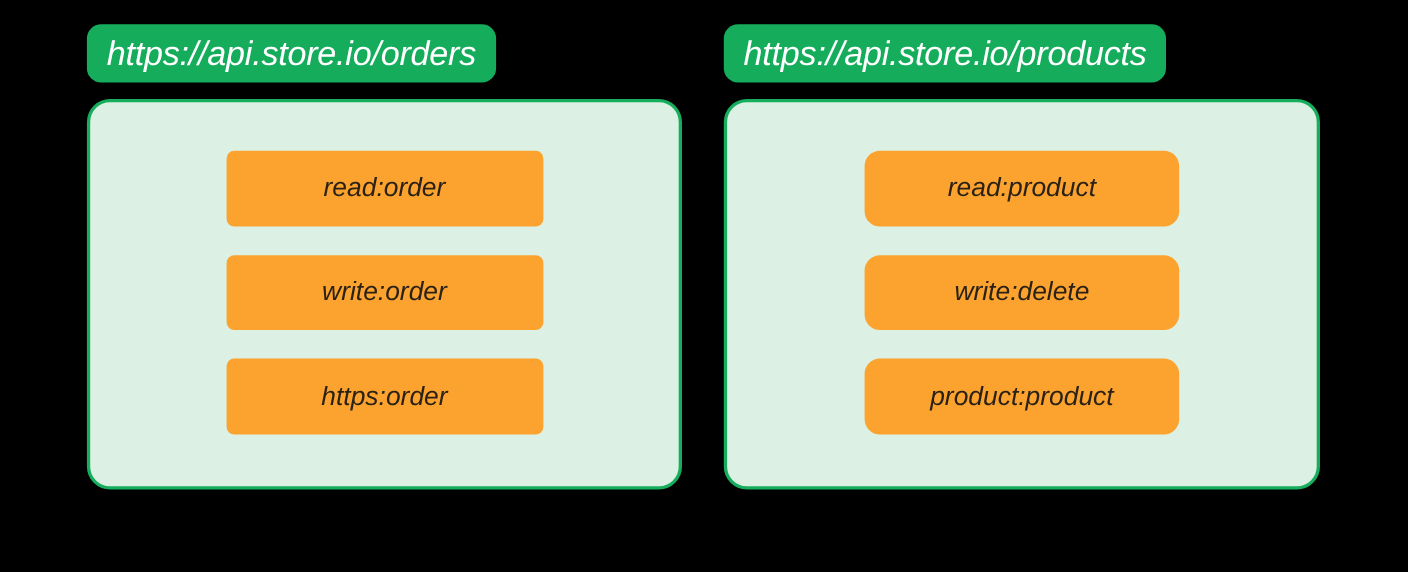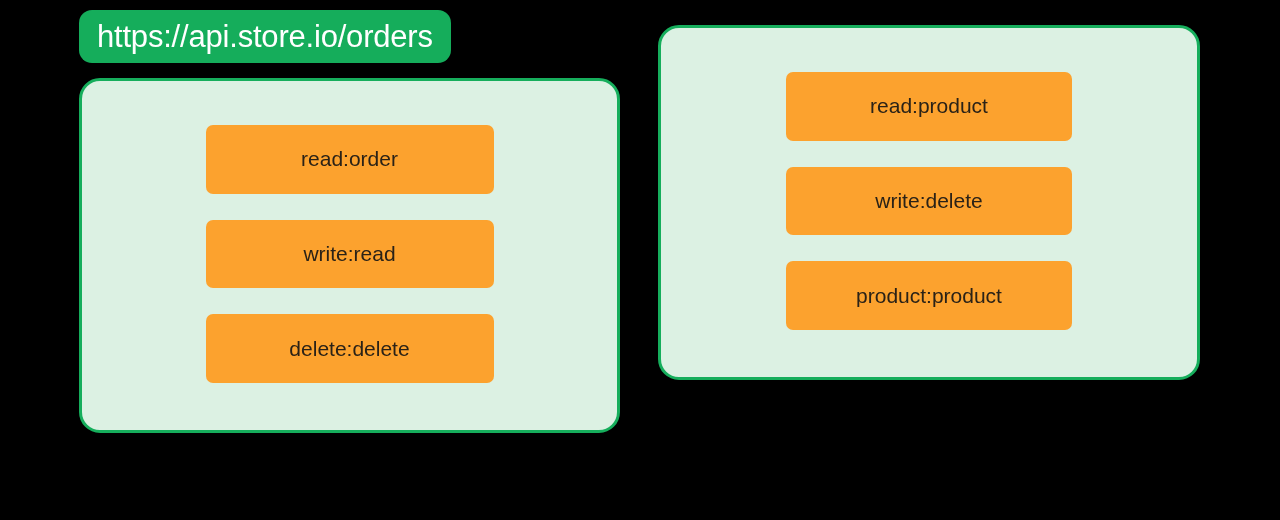--- a/index.html
+++ b/index.html
@@ -18,21 +18,22 @@
   .canvas {
     position: relative;
     width: 1280px;
     height: 520px;
     background: #000000;
   }
 
   
   .group {
     position: absolute;
-    top: 10px;
+    top: 22px;
+    font-style: italic;
   }
   .group-orders    { left: 79px;  width: 541px; }
   .group-products  { left: 658px; width: 542px; }
 
   
   .group-header {
     display: inline-block;
     box-sizing: border-box;
     background: #15AD5B;
     border-radius: 13px;
@@ -62,45 +63,46 @@
   .group-products .group-body { height: 355px; }
 
   
   .scope-chip {
     box-sizing: border-box;
     width: 288px;
     height: 70px;
     background: #FCA22E;
     border-radius: 7px;
     color: #2A2217;
-    font-size: 21px;
+    font-size: 24px;
     display: flex;
     align-items: center;
     justify-content: center;
     white-space: nowrap;
     user-select: none;
   }
-  .group-products .scope-chip { width: 286px; }
+  .group-products .scope-chip { width: 286px; border-radius: 14px; }
 </style>
 </head>
 <body>
 
 <div class="canvas">
 
   <div class="group group-orders">
     <div class="group-header">https://api.store.io/orders</div>
 
     <div class="group-body">
       <div class="scope-chip">read:order</div>
-      <div class="scope-chip">write:read</div>
-      <div class="scope-chip">delete:delete</div>
+      <div class="scope-chip">write:order</div>
+      <div class="scope-chip">https:order</div>
     </div>
   </div>
 
   <div class="group group-products">
+    <div class="group-header">https://api.store.io/products</div>
 
     <div class="group-body">
       <div class="scope-chip">read:product</div>
       <div class="scope-chip">write:delete</div>
       <div class="scope-chip">product:product</div>
     </div>
   </div>
 
 </div>
 

